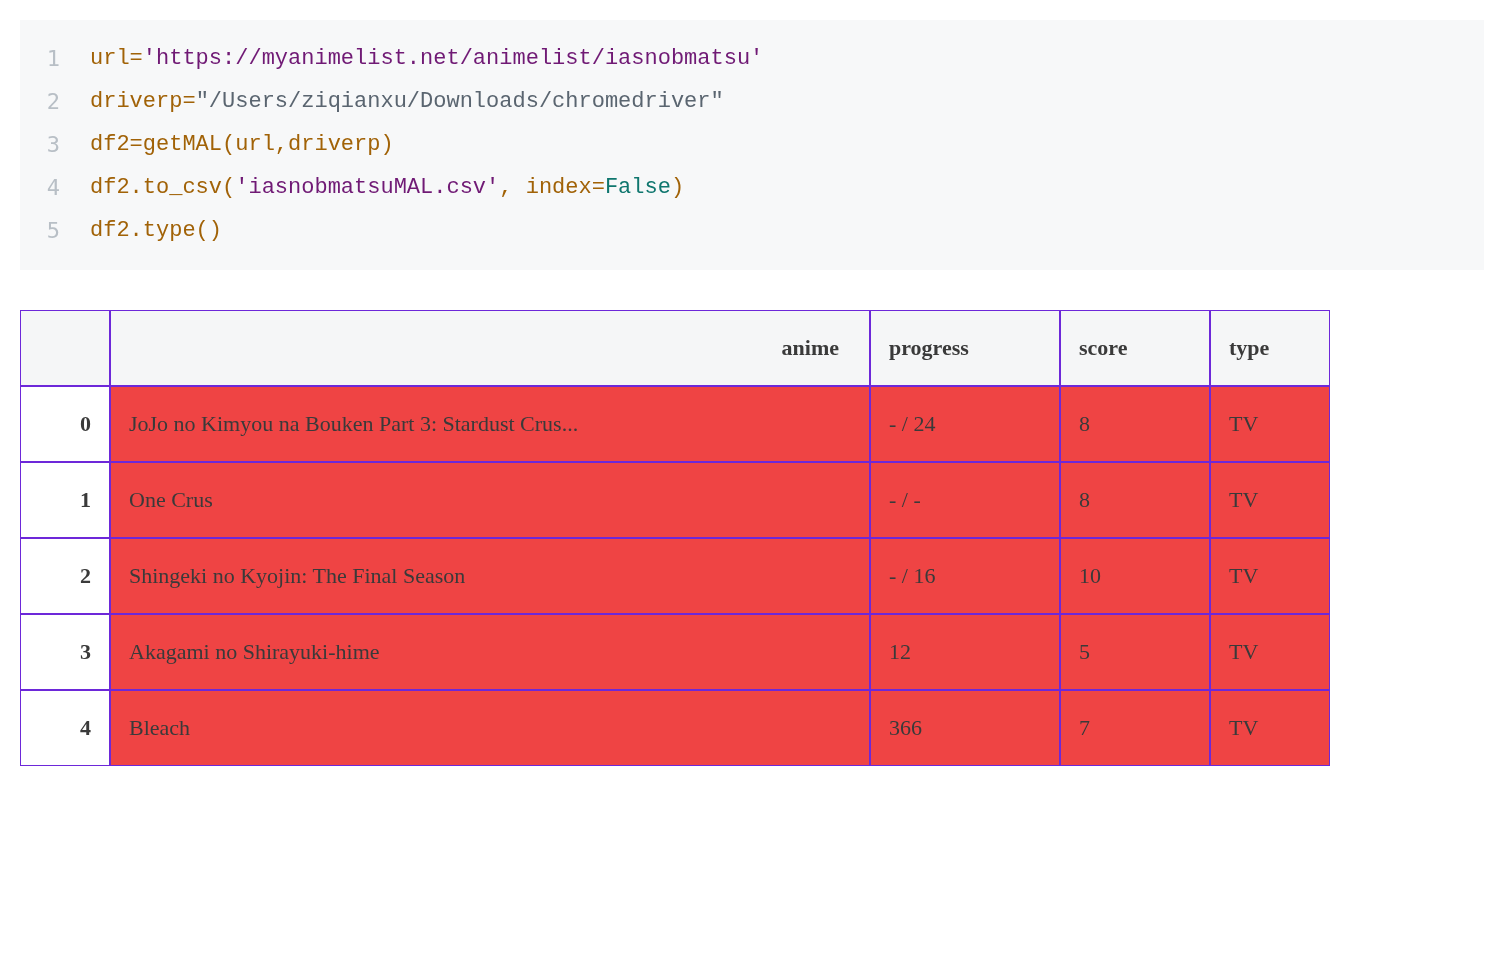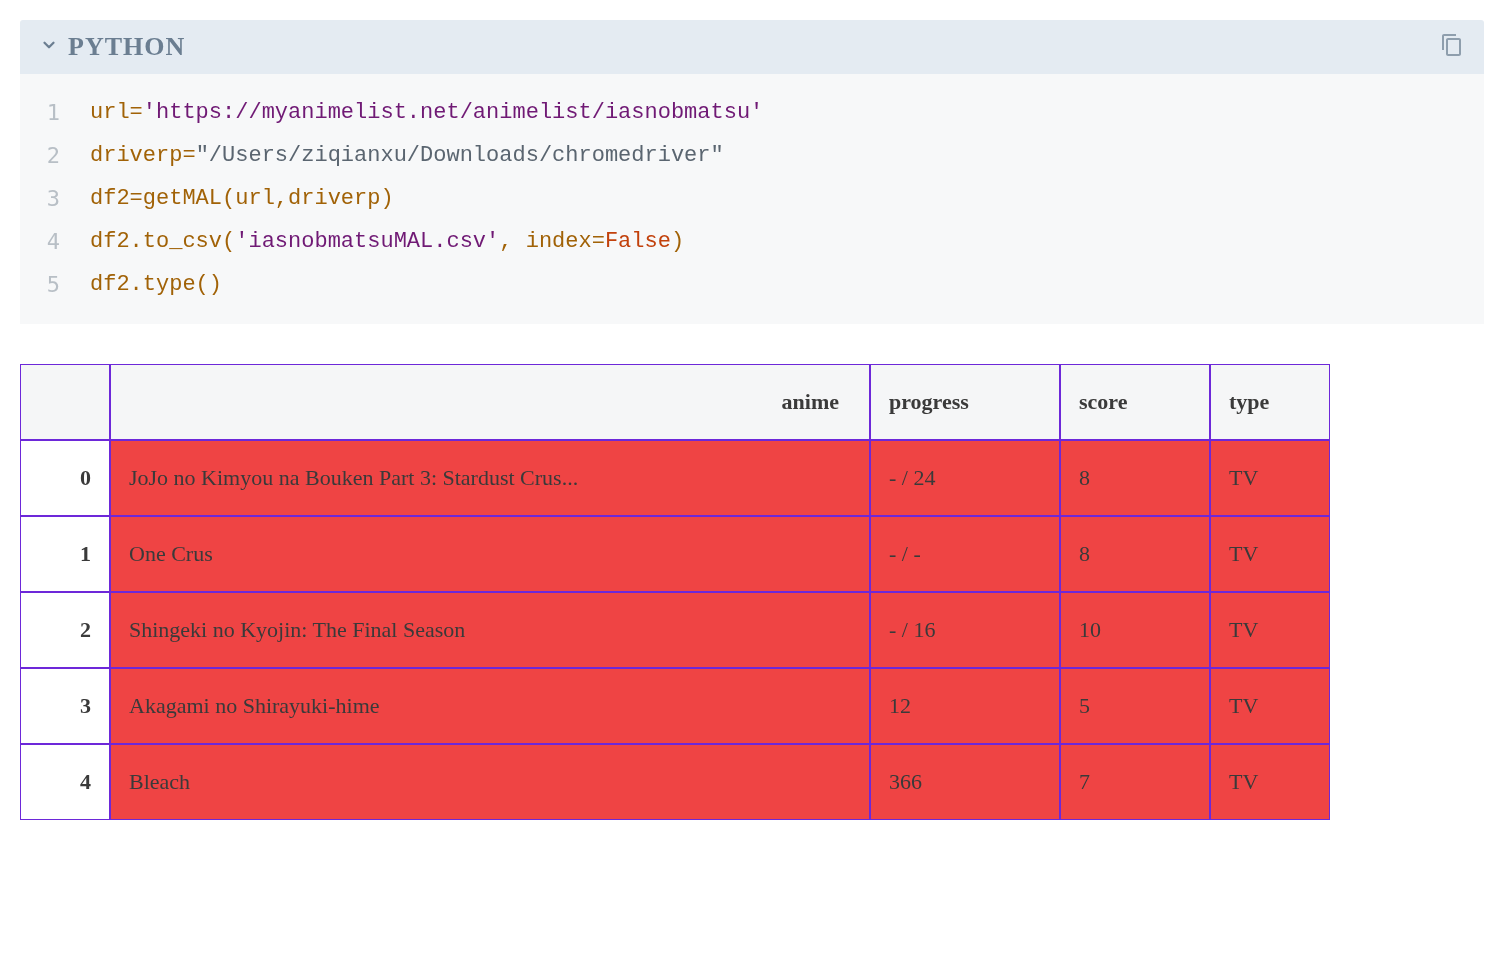--- a/index.html
+++ b/index.html
@@ -59,21 +59,21 @@
     user-select: none;
     font-family: 'SFMono-Regular', Consolas, monospace;
   }
   .code-text {
     color: #5a6570;
     flex: 1;
     white-space: pre;
   }
   .tok-str { color: #701a75; }
   .tok-str2 { color: #5a6570; }
-  .tok-kw { color: #c2410c; }
+  .tok-kw { color: #0f766e; }
   .tok-plain { color: #a16207; }
 
   .output-table {
     border-collapse: separate;
     border-spacing: 0;
     width: 100%;
     max-width: 1310px;
     font-family: Georgia, 'Times New Roman', serif;
     font-size: 22px;
     color: #3a3a3a;
@@ -107,35 +107,20 @@
   .col-type { width: 120px; text-align: left; }
   .output-table thead th.col-anime { text-align: right; padding-right: 30px; }
   .output-table thead th.col-progress,
   .output-table thead th.col-score,
   .output-table thead th.col-type { text-align: left; }
 </style>
 </head>
 <body>
 
 <div class="code-cell">
-  <div class="code-header">
-    <div class="code-header-left">
-      <span class="chevron">
-        <svg width="18" height="18" viewBox="0 0 24 24" fill="none" stroke="#6b7e91" stroke-width="3" stroke-linecap="round" stroke-linejoin="round">
-            <polyline points="6 9 12 15 18 9"></polyline>
-          </svg>
-      </span>
-      <span class="code-lang">PYTHON</span>
-    </div>
-    <span class="copy-icon">
-      <svg width="24" height="24" viewBox="0 0 24 24" fill="#6b7e91">
-          <path d="M16 1H4c-1.1 0-2 .9-2 2v14h2V3h12V1zm3 4H8c-1.1 0-2 .9-2 2v14c0 1.1.9 2 2 2h11c1.1 0 2-.9 2-2V7c0-1.1-.9-2-2-2zm0 16H8V7h11v14z"></path>
-        </svg>
-    </span>
-  </div>
   <div class="code-body" id="code-body">
       <div class="code-line">
         <div class="gutter">1</div>
         <div class="code-text"><span class="tok-plain">url=</span><span class="tok-str">'https://myanimelist.net/animelist/iasnobmatsu'</span></div>
       </div>
       <div class="code-line">
         <div class="gutter">2</div>
         <div class="code-text"><span class="tok-plain">driverp=</span><span class="tok-str2">"/Users/ziqianxu/Downloads/chromedriver"</span></div>
       </div>
       <div class="code-line">

